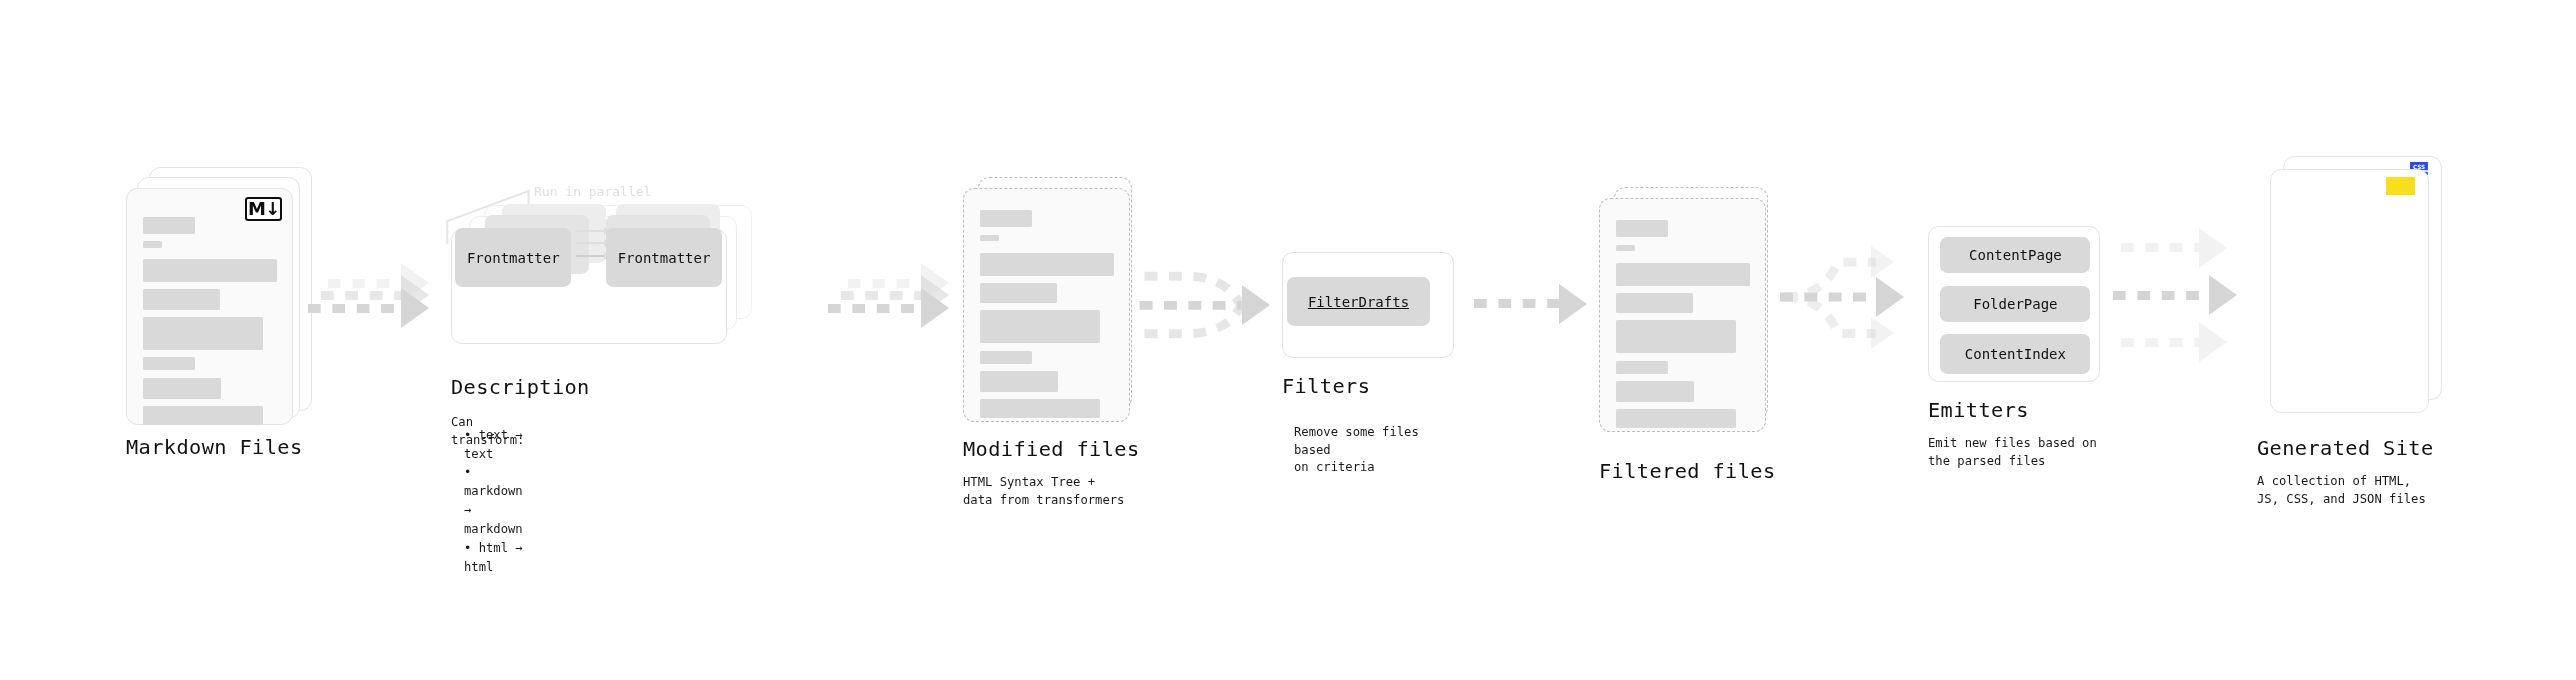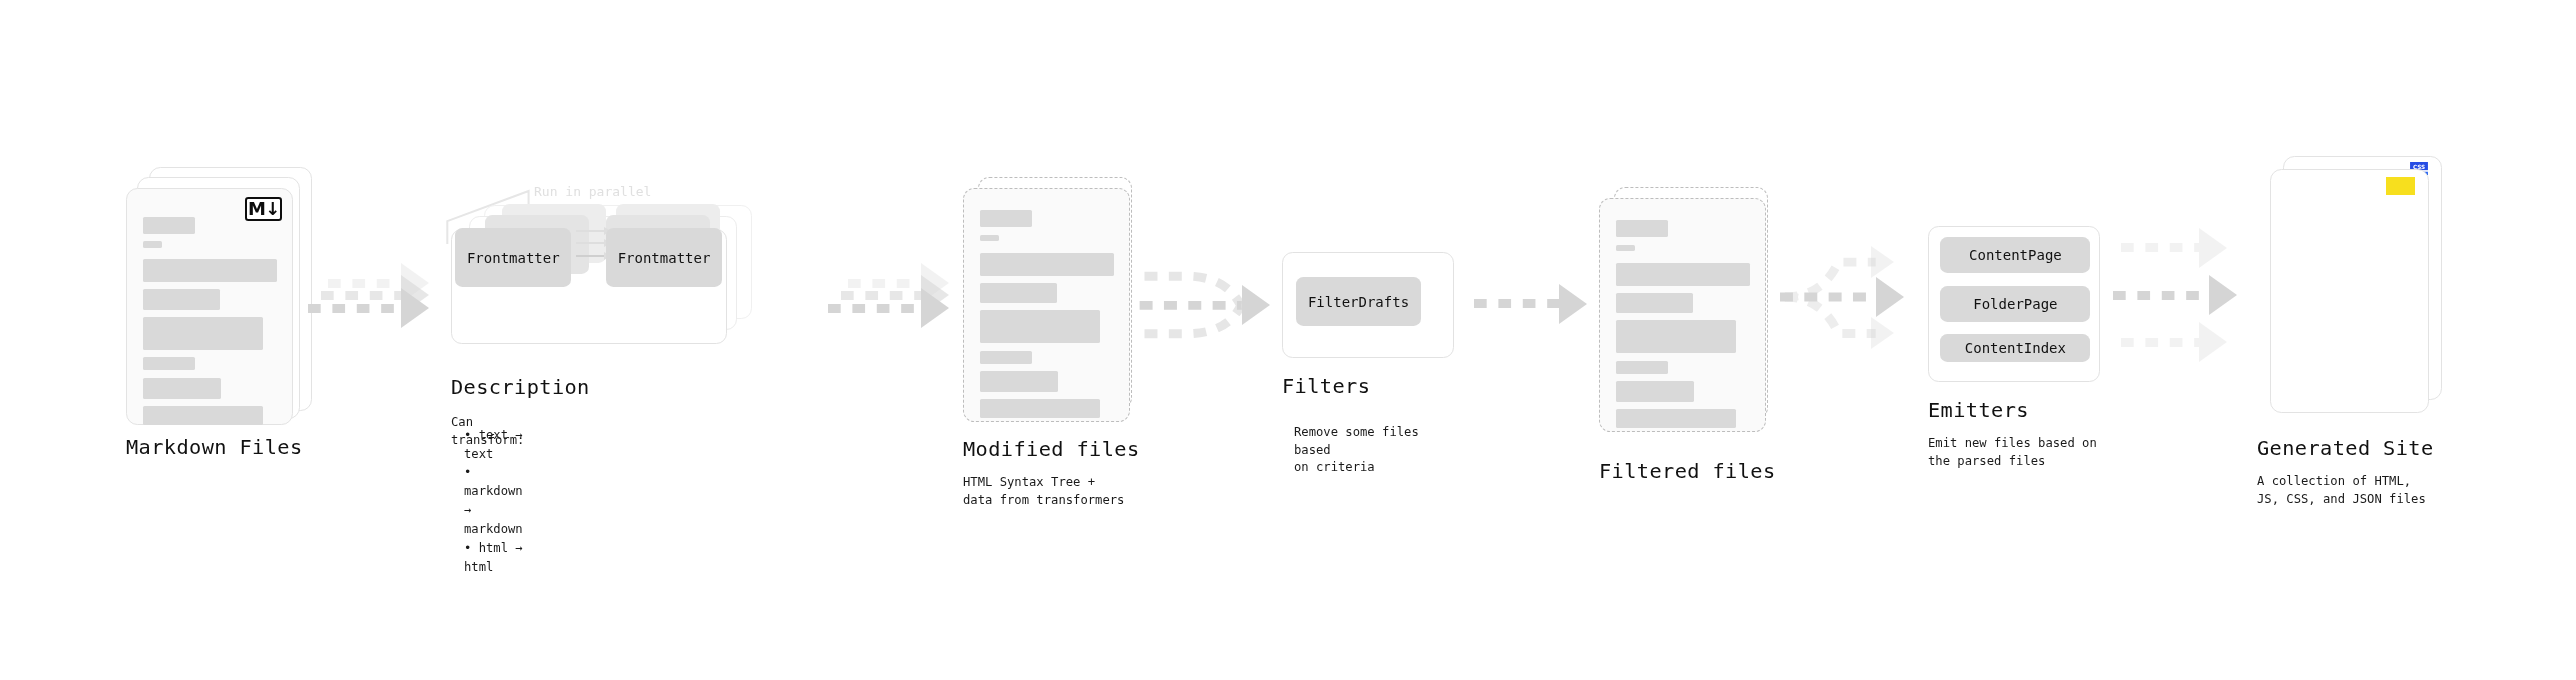--- a/index.html
+++ b/index.html
@@ -232,21 +232,21 @@
     <svg class="curve-svg" style="left:0; top:0; width:146px; height:98px;" viewBox="0 0 180 120">
       <path d="M8 22 L60 22 Q108 22 126 57" fill="none" stroke="#e6e6e6" stroke-width="11" stroke-dasharray="16 14" stroke-linecap="butt"></path>
       <path d="M8 93 L60 93 Q108 93 126 60" fill="none" stroke="#e6e6e6" stroke-width="11" stroke-dasharray="16 14" stroke-linecap="butt"></path>
       <path d="M2 58 L128 58" fill="none" stroke="#d5d5d5" stroke-width="11" stroke-dasharray="16 14" stroke-linecap="butt"></path>
     </svg>
     <div class="flow-head" style="left:104px; top:27px;"></div>
   </div>
 
   <div class="stage" style="left:1282px; top:252px;">
     <div class="proc-box" style="left:0px; top:0px; width:172px; height:106px; position:relative;">
-      <div class="chip" style="left:13px; top:24.4px; width:125px; height:49px;">FilterDrafts</div>
+      <div class="chip" style="left:4px; top:24.4px; width:143px; height:49px;text-decoration:underline;">FilterDrafts</div>
     </div>
     <div class="caption-title" style="position:absolute; left:0px; top:122px;">Filters</div>
     <div class="caption-sub" style="position:absolute; left:12px; top:148px;margin-top:24px;">Remove some files based
 on criteria</div>
   </div>
 
   <div class="flow" style="left:1471px; top:284px; width:130px; height:49px;">
     <div class="flow-line" style="left:3.3px; top:15.4px; width:94px;"></div>
     <div class="flow-head" style="left:88px; top:0px;"></div>
   </div>
@@ -278,21 +278,21 @@
     </svg>
     <div class="flow-head op-30" style="left:91px; top:9.8px; border-left-width:23px; border-top-width:16.3px; border-bottom-width:16.3px;"></div>
     <div class="flow-head" style="left:96px; top:41px;"></div>
     <div class="flow-head op-30" style="left:91px; top:81px; border-left-width:23px; border-top-width:16.3px; border-bottom-width:16.3px;"></div>
   </div>
 
   <div class="stage" style="left:1928px; top:218px;margin-top:8px;">
     <div class="proc-box" style="left:0px; top:0px; width:172px; height:156px; position:relative;">
       <div class="chip" style="left:11.4px; top:9.8px; width:150px; height:36px;">ContentPage</div>
       <div class="chip" style="left:11.4px; top:59px; width:150px; height:36px;">FolderPage</div>
-      <div class="chip" style="left:11.4px; top:107px; width:150px; height:28px;">ContentIndex</div>
+      <div class="chip" style="left:11.4px; top:107px; width:150px; height:40px;">ContentIndex</div>
     </div>
     <div class="caption-title" style="position:absolute; left:0px; top:172px;">Emitters</div>
     <div class="caption-sub" style="position:absolute; left:0px; top:198px;">Emit new files based on
 the parsed files</div>
   </div>
 
   <div class="flow" style="left:2113px; top:232px; width:146px; height:130px;">
     <div class="op-30">
       <div class="flow-line" style="left:8.1px; top:11.4px; width:83px;"></div>
       <div class="flow-head" style="left:86px; top:-4.1px;"></div>

